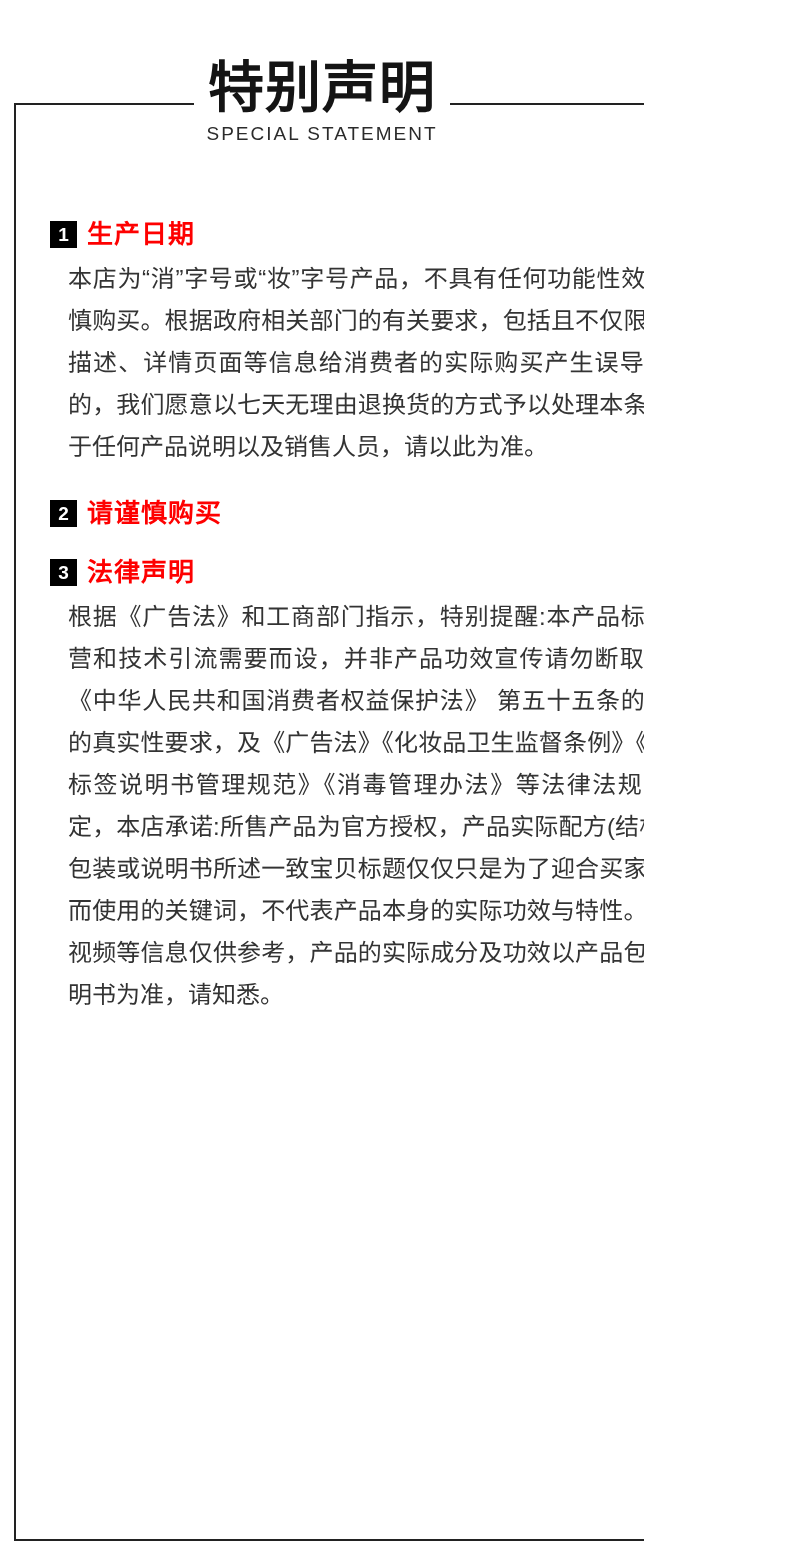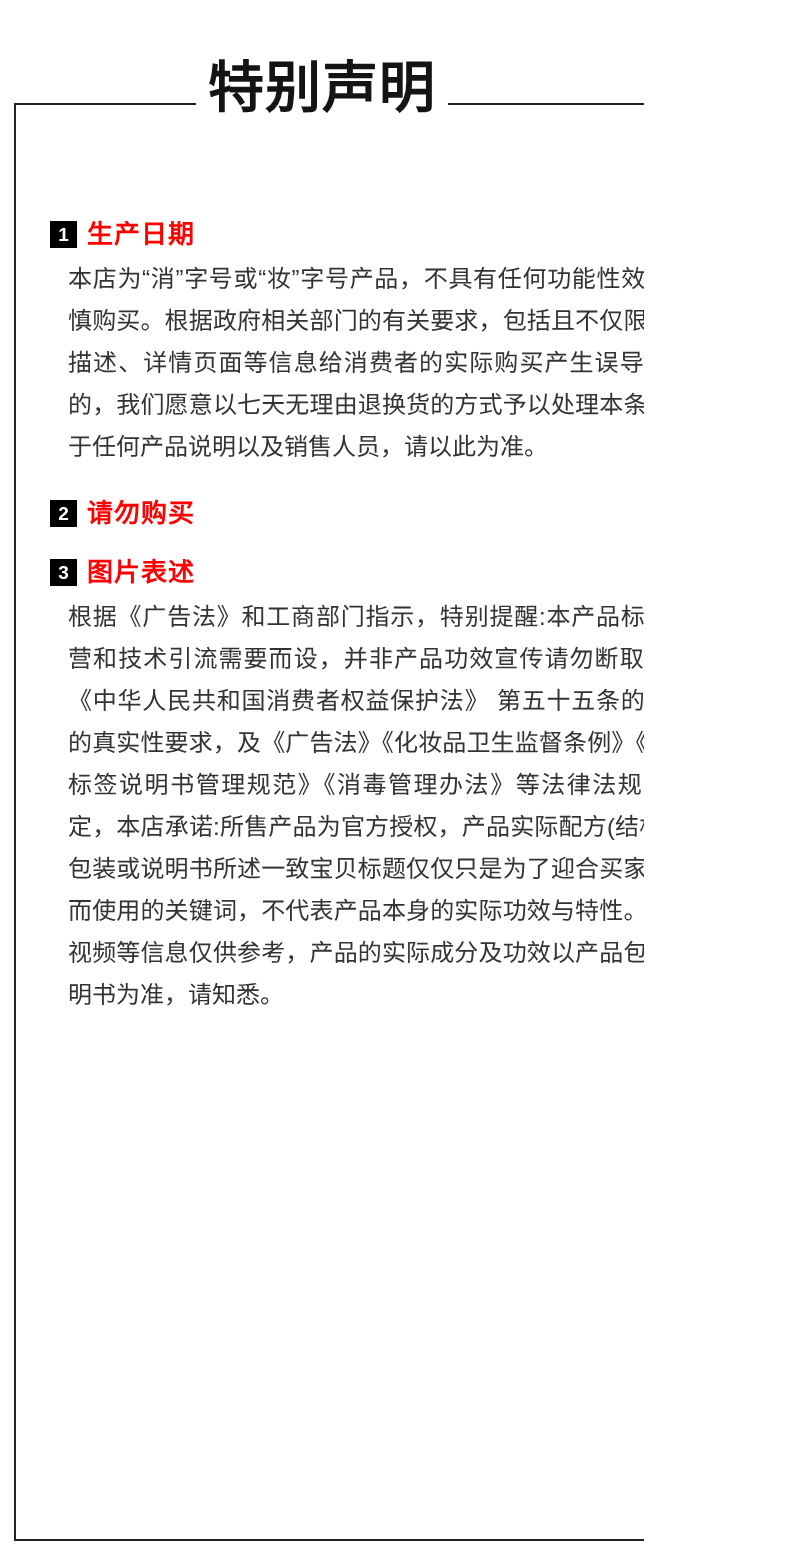--- a/index.html
+++ b/index.html
@@ -100,48 +100,49 @@
   }
 </style>
 </head>
 <body>
 
 <div class="page">
 
   <div class="title-block">
     <div class="title-inner">
       <h1 class="page-title">特别声明</h1>
+      <div class="page-subtitle">SPECIAL STATEMENT</div>
     </div>
   </div>
 
   <div class="frame">
 
     <section class="section first">
       <div class="sec-head">
         <span class="num-badge">1</span>
         <h2 class="sec-title">生产日期</h2>
       </div>
       <div class="sec-body">
         <p>本店为“消”字号或“妆”字号产品，不具有任何功能性效果。请谨慎购买。根据政府相关部门的有关要求，包括且不仅限于标题、描述、详情页面等信息给消费者的实际购买产生误导或者歧义的，我们愿意以七天无理由退换货的方式予以处理本条解释凌驾于任何产品说明以及销售人员，请以此为准。</p>
       </div>
     </section>
 
     <section class="section">
       <div class="sec-head">
         <span class="num-badge">2</span>
-        <h2 class="sec-title">请勿购买</h2>
+        <h2 class="sec-title">请谨慎购买</h2>
       </div>
       <div class="sec-body">
       </div>
     </section>
 
     <section class="section">
       <div class="sec-head">
         <span class="num-badge">3</span>
-        <h2 class="sec-title">图片表述</h2>
+        <h2 class="sec-title">法律声明</h2>
       </div>
       <div class="sec-body">
         <p>根据《广告法》和工商部门指示，特别提醒:本产品标题纯属运营和技术引流需要而设，并非产品功效宣传请勿断取义，另据《中华人民共和国消费者权益保护法》 第五十五条的产品宣传的真实性要求，及《广告法》《化妆品卫生监督条例》《消毒产品标签说明书管理规范》《消毒管理办法》等法律法规的要求规定，本店承诺:所售产品为官方授权，产品实际配方(结构)与产品包装或说明书所述一致宝贝标题仅仅只是为了迎合买家搜索习惯而使用的关键词，不代表产品本身的实际功效与特性。本页图文视频等信息仅供参考，产品的实际成分及功效以产品包装盒和说明书为准，请知悉。</p>
       </div>
     </section>
 
   </div>
 </div>
 
 </body></html>

